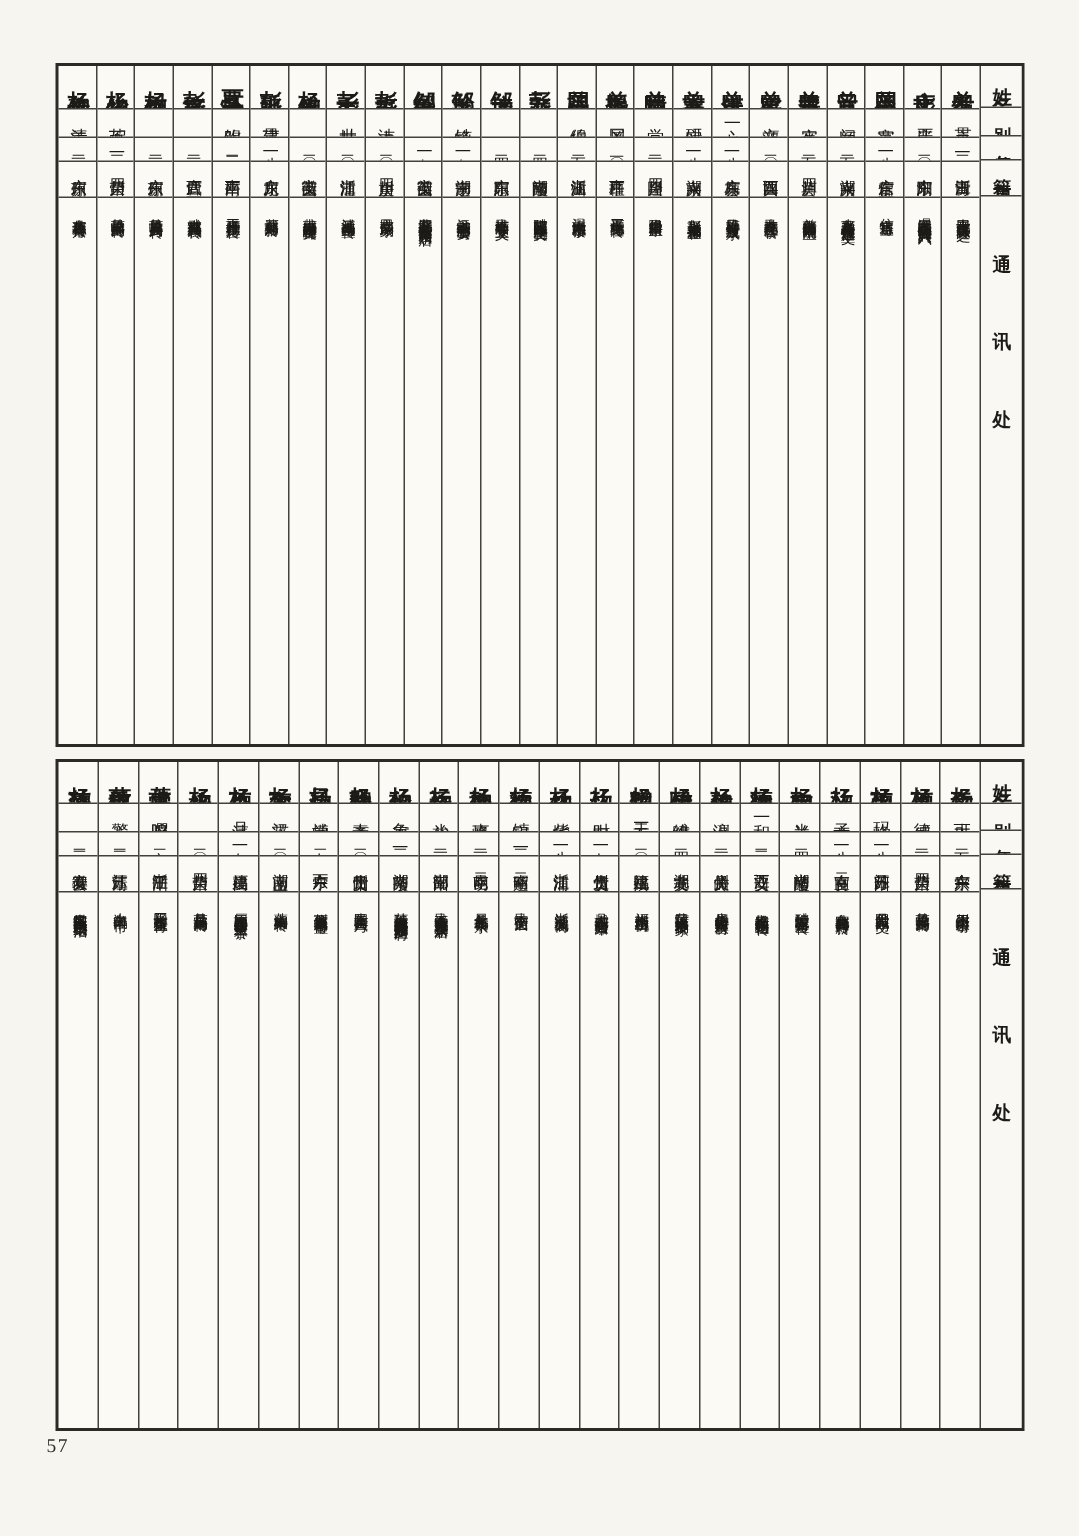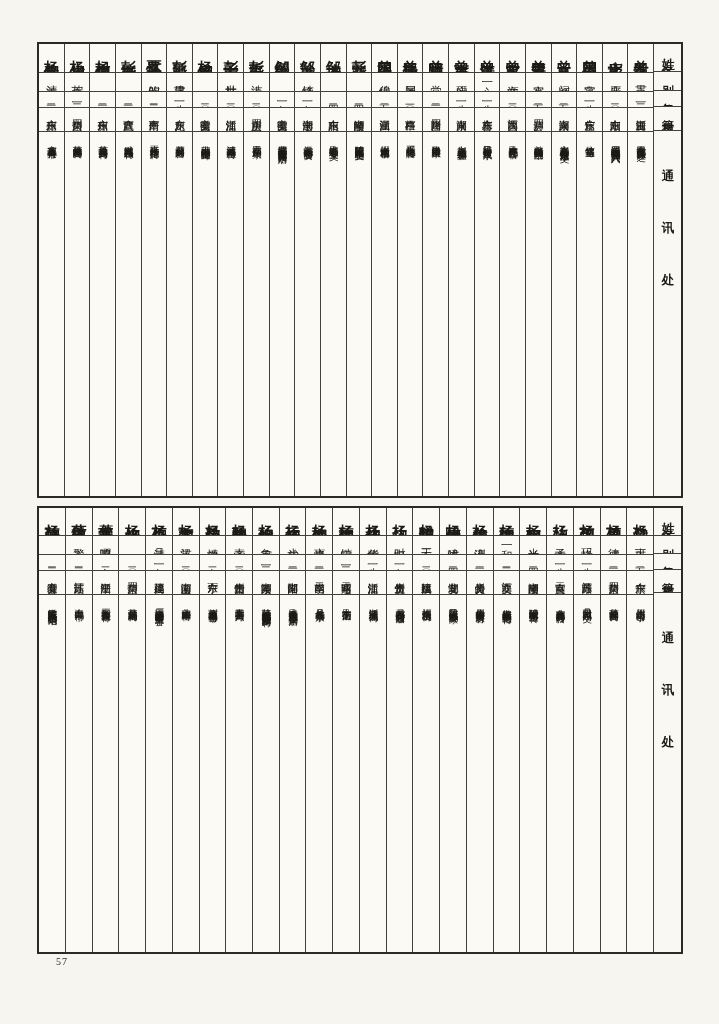--- a/index.html
+++ b/index.html
@@ -49,22 +49,22 @@
   .cell-age .vtext{font-size:11px;letter-spacing:1px;}
   .cell-native .vtext{font-size:10.5px;letter-spacing:0.5px;}
   .cell-addr .vtext{font-size:9.5px;letter-spacing:0.5px;line-height:1.18;}
   .header-col .vtext{font-weight:bold;}
   .header-col .cell-name .vtext{font-size:13px;letter-spacing:6px;}
   .header-col .cell-zi .vtext{font-size:12px;letter-spacing:3px;}
   .header-col .cell-age .vtext{font-size:11.5px;letter-spacing:1px;}
   .header-col .cell-native .vtext{font-size:12px;letter-spacing:4px;}
   .header-col .cell-addr .vtext{font-size:12.5px;letter-spacing:52px;padding-top:22px;}
   .page-number{
-    position:absolute;left:56px;top:956px;
-    font-size:10px;color:#2e2c28;letter-spacing:1px;
+    position:absolute;left:31px;top:956px;
+    font-size:13px;color:#2e2c28;letter-spacing:1px;
   }
 </style>
 </head>
 <body>
 
 <div class="page">
   <div class="table-block" id="block-top">
       <div class="col header-col">
         <div class="cell cell-name">
           <span class="vtext">姓名</span>

